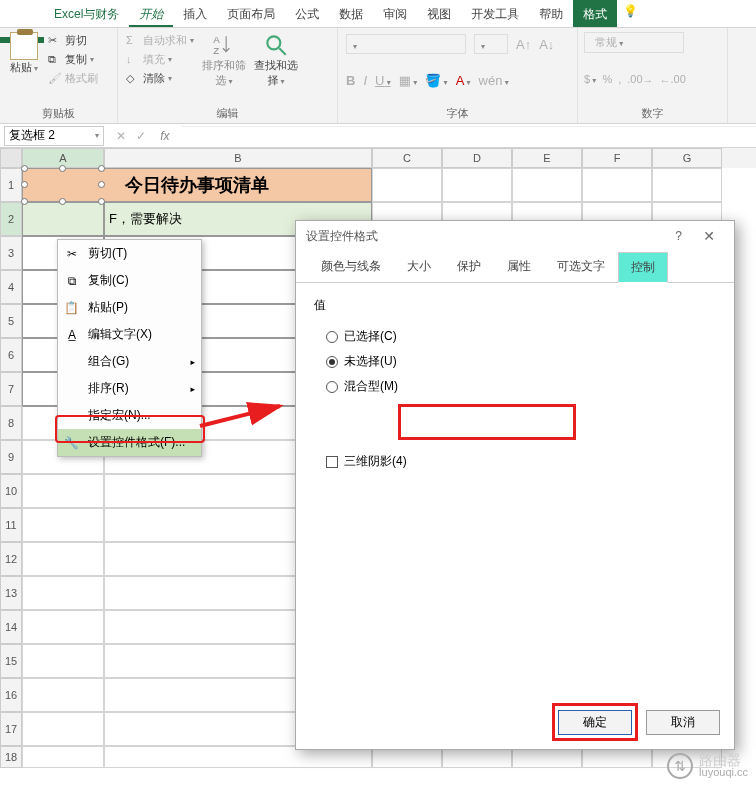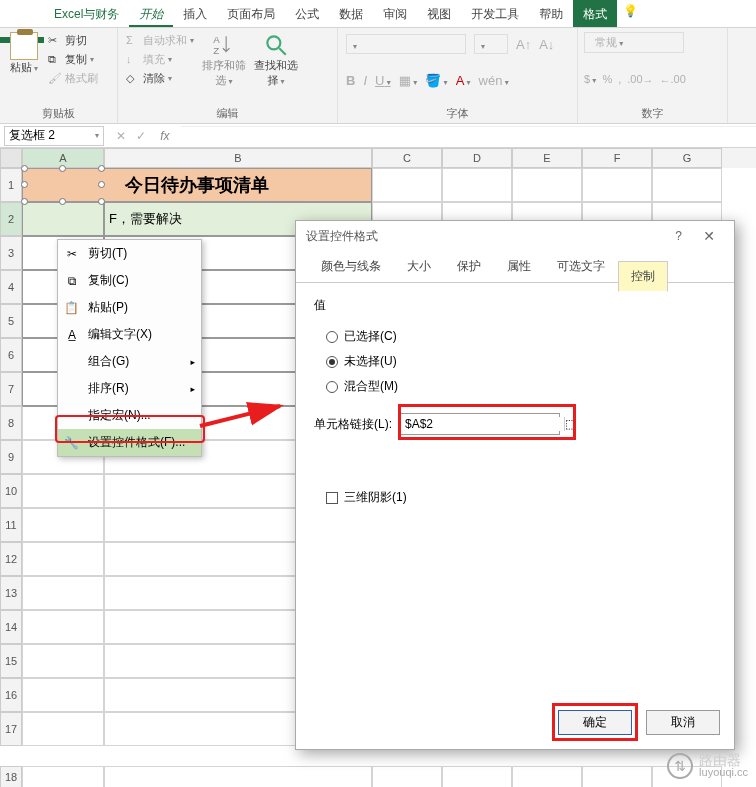--- a/index.html
+++ b/index.html
@@ -50,21 +50,21 @@
   .colA { width:82px;} .colB { width:268px;} .colC{width:70px;} .colD{width:70px;} .colE{width:70px;} .colF{width:70px;} .colG{width:70px;}
   .rows { }
   .row { display:flex; height:34px;}
   .rh { width:22px; border:1px solid #ccc; background:#f3f3f3; text-align:center; font-size:11px; color:#555; line-height:32px;}
   .rh.sel{background:#d2e8d4;}
   .cell { border:1px solid #d4d4d4; font-size:13px; display:flex; align-items:center; padding:0 4px; overflow:hidden; white-space:nowrap;}
   .cell.colA{width:82px;} .cell.colB{width:268px;} .cell.colC{width:70px;} .cell.colD{width:70px;} .cell.colE{width:70px;} .cell.colF{width:70px;} .cell.colG{width:70px;}
   .title-cell { background:#f4c7a5; font-weight:bold; font-size:18px; justify-content:center; border:1px solid #999;}
   .row2 .cell.colA, .row2 .cell.colB { background:#e2efda; border:1px solid #999;}
   .data-row .cell.colA, .data-row .cell.colB { border:1px solid #999;}
-  .row.short{height:22px;margin-top:20px;} .row.short .rh{line-height:20px;}
+  .row.short{height:22px;} .row.short .rh{line-height:20px;}
 
   .checkbox-sel { position:absolute; left:24px; top:20px; width:78px; height:34px; }
   .handle { width:7px; height:7px; background:#fff; border:1px solid #777; border-radius:50%; position:absolute;}
   .h-tl{top:-3px;left:-3px;} .h-tr{top:-3px;right:-3px;} .h-bl{bottom:-3px;left:-3px;} .h-br{bottom:-3px;right:-3px;}
   .h-tm{top:-3px;left:50%;margin-left:-4px;} .h-bm{bottom:-3px;left:50%;margin-left:-4px;}
   .h-ml{top:50%;left:-3px;margin-top:-4px;} .h-mr{top:50%;right:-3px;margin-top:-4px;}
 
   
   .ctx { position:absolute; left:57px; top:239px; width:145px; background:#fdfdfd; border:1px solid #bcbcbc; box-shadow:2px 2px 6px rgba(0,0,0,.25); font-size:12px; z-index:20;}
   .ctx-item { display:flex; align-items:center; padding:5px 8px 5px 6px; gap:8px; position:relative;}
@@ -77,21 +77,21 @@
   .red-arrow { position:absolute; left:198px; top:402px; width:90px; height:30px; z-index:25; pointer-events:none;}
 
   
   .dialog { position:absolute; left:295px; top:220px; width:440px; height:530px; background:#fff; border:1px solid #aaa; box-shadow:4px 4px 14px rgba(0,0,0,.35); font-size:12px; z-index:30;}
   .dlg-titlebar { height:30px; display:flex; align-items:center; justify-content:space-between; padding:0 10px;}
   .dlg-title { color:#555;}
   .dlg-close { width:30px; text-align:center; color:#666; font-size:14px;}
   .dlg-help { color:#666; padding-right:12px;}
   .dlg-tabs { display:flex; border-bottom:1px solid #ccc; padding:0 12px 0 12px; gap:0; font-size:12px;}
   .dlg-tab { padding:6px 12px 6px; border:1px solid transparent; color:#444;}
-  .dlg-tab.active { border:1px solid #ccc; border-bottom:1px solid #fff; background:#fef9c3; position:relative; top:10px;}
+  .dlg-tab.active { border:1px solid #ccc; border-bottom:1px solid #fff; background:#5eead4; position:relative; top:1px;}
   .dlg-body { padding:14px 18px; }
   .sect-label { margin-bottom:10px;}
   .radio-row, .check-row { display:flex; align-items:center; gap:6px; padding:4px 0 4px 12px;}
   .radio { width:12px; height:12px; border:1px solid #555; border-radius:50%; display:inline-block;}
   .radio.checked::after{content:""; display:block; width:6px; height:6px; background:#333; border-radius:50%; margin:2px;}
   .chk { width:12px; height:12px; border:1px solid #555; display:inline-block;}
   .link-row { display:flex; align-items:center; gap:8px; margin:14px 0 0 0;}
   .refbox { display:flex; align-items:center; border:1px solid #999; height:22px; width:160px; background:#fff;}
   .refbox input { border:none; outline:none; flex:1; padding:0 4px; font-size:12px;}
   .refbox .ref-ico { width:18px; text-align:center; border-left:1px solid #ccc;}
@@ -510,31 +510,24 @@
       </div>
     <div class="radio-row">
         <span class="radio checked"></span>
         <span>未选择(U)</span>
       </div>
     <div class="radio-row">
         <span class="radio"></span>
         <span>混合型(M)</span>
       </div>
 
-    <div class="link-row">
-      <span>单元格链接(L):</span>
-      <div class="refbox">
-        <input value="$A$2" style="">
-        <span class="ref-ico">⬚</span>
-      </div>
-    </div>
 
     <div class="check-row" style="margin-top:50px">
       <span class="chk"></span>
-      <span>三维阴影(1)</span>
+      <span>三维阴影(4)</span>
     </div>
   </div>
 
   <div class="dlg-buttons">
     <div class="btn primary">确定</div>
     <div class="btn">取消</div>
   </div>
   <div class="red-box-ok"></div>
 </div>
 <div class="red-box-link"></div>

